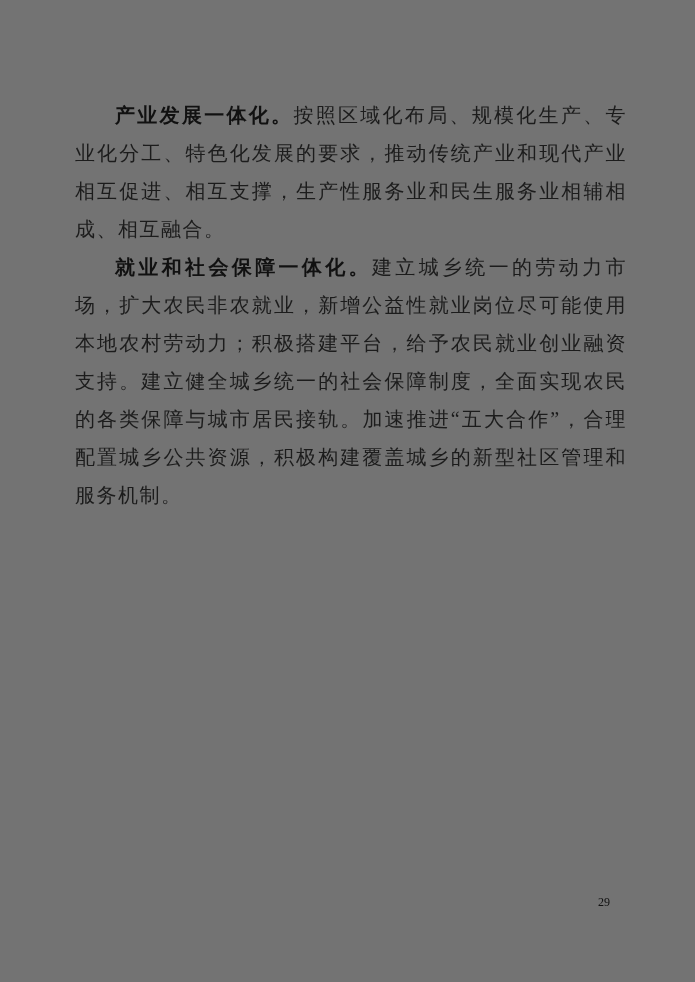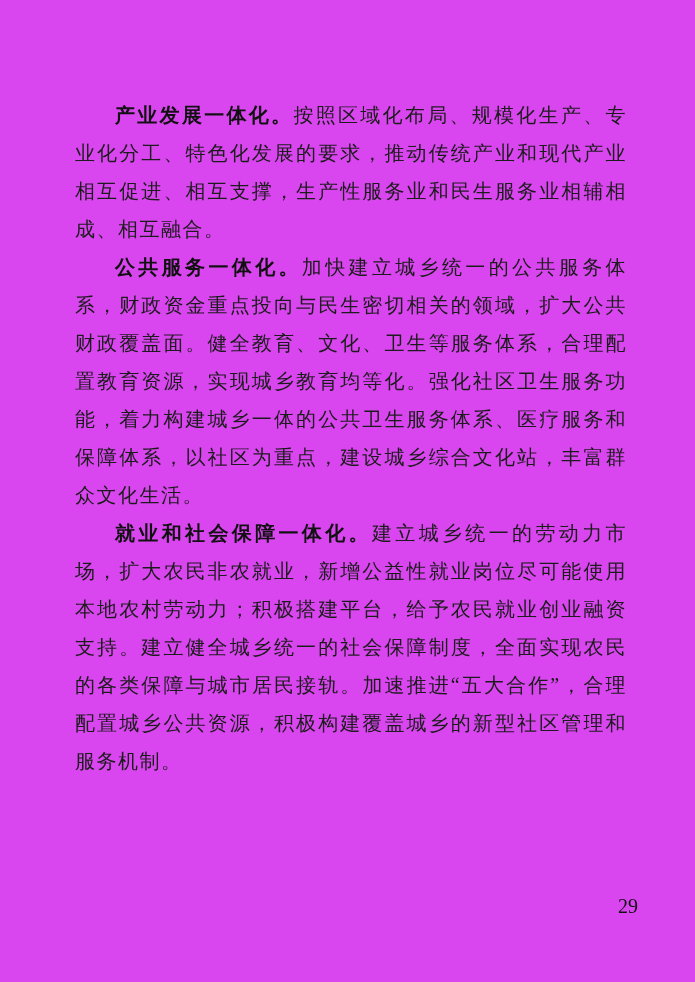--- a/index.html
+++ b/index.html
@@ -4,21 +4,21 @@
 <style>
   html, body {
     margin: 0;
     padding: 0;
     background: #ffffff;
   }
   .doc-page {
     position: relative;
     width: 695px;
     height: 982px;
-    background: #d946ef;
+    background: #737373;
     overflow: hidden;
     font-family: "Liberation Serif", "DejaVu Serif", serif;
   }
   .text-block {
     position: absolute;
     left: 75px;
     top: 96px;
     width: 552px;
   }
   .para {
@@ -39,29 +39,28 @@
     color: #111111;
   }
   .para-body {
     font-weight: normal;
   }
   .page-number {
     position: absolute;
     left: 598px;
     top: 895px;
     width: 40px;
-    text-align: right;
-    font-size: 20px;
+    text-align: left;
+    font-size: 12px;
     color: #111111;
     font-family: "Liberation Serif", "DejaVu Serif", serif;
   }
 </style>
 </head>
 <body>
 
 <div class="doc-page">
   <div class="text-block">
     <p class="para"><span class="para-heading">产业发展一体化。</span><span class="para-body">按照区域化布局、规模化生产、专业化分工、特色化发展的要求，推动传统产业和现代产业相互促进、相互支撑，生产性服务业和民生服务业相辅相成、相互融合。</span></p>
-    <p class="para"><span class="para-heading">公共服务一体化。</span><span class="para-body">加快建立城乡统一的公共服务体系，财政资金重点投向与民生密切相关的领域，扩大公共财政覆盖面。健全教育、文化、卫生等服务体系，合理配置教育资源，实现城乡教育均等化。强化社区卫生服务功能，着力构建城乡一体的公共卫生服务体系、医疗服务和保障体系，以社区为重点，建设城乡综合文化站，丰富群众文化生活。</span></p>
     <p class="para"><span class="para-heading">就业和社会保障一体化。</span><span class="para-body">建立城乡统一的劳动力市场，扩大农民非农就业，新增公益性就业岗位尽可能使用本地农村劳动力；积极搭建平台，给予农民就业创业融资支持。建立健全城乡统一的社会保障制度，全面实现农民的各类保障与城市居民接轨。加速推进“五大合作”，合理配置城乡公共资源，积极构建覆盖城乡的新型社区管理和服务机制。</span></p>
   </div>
   <div class="page-number">29</div>
 </div>
 
 </body></html>

